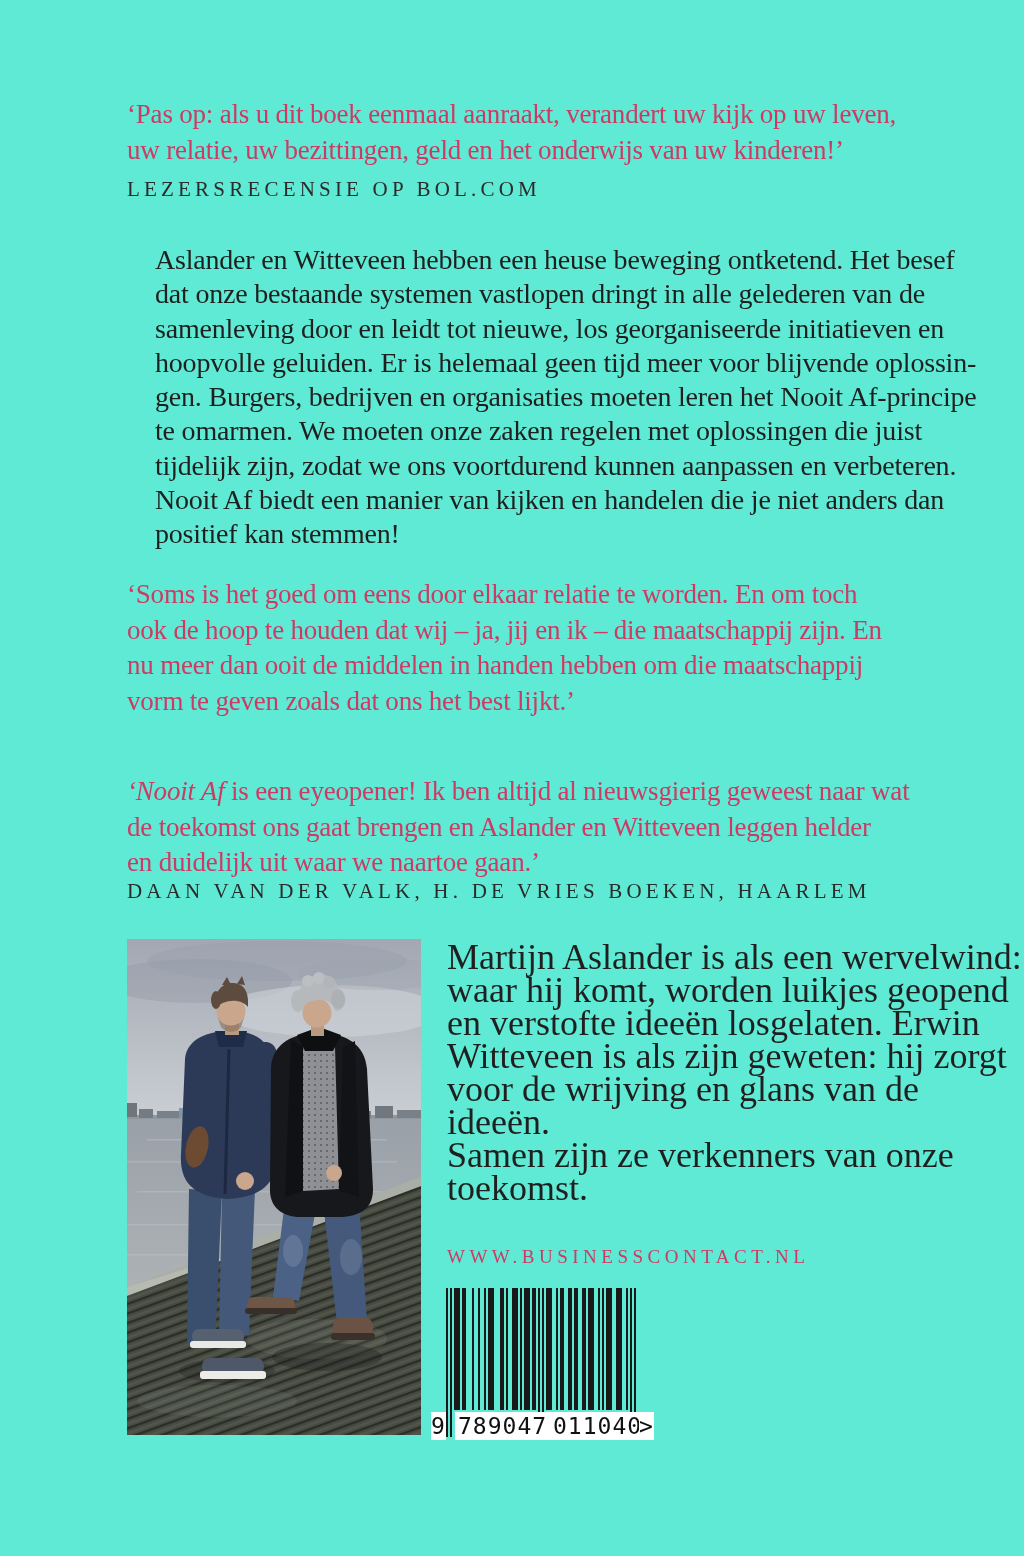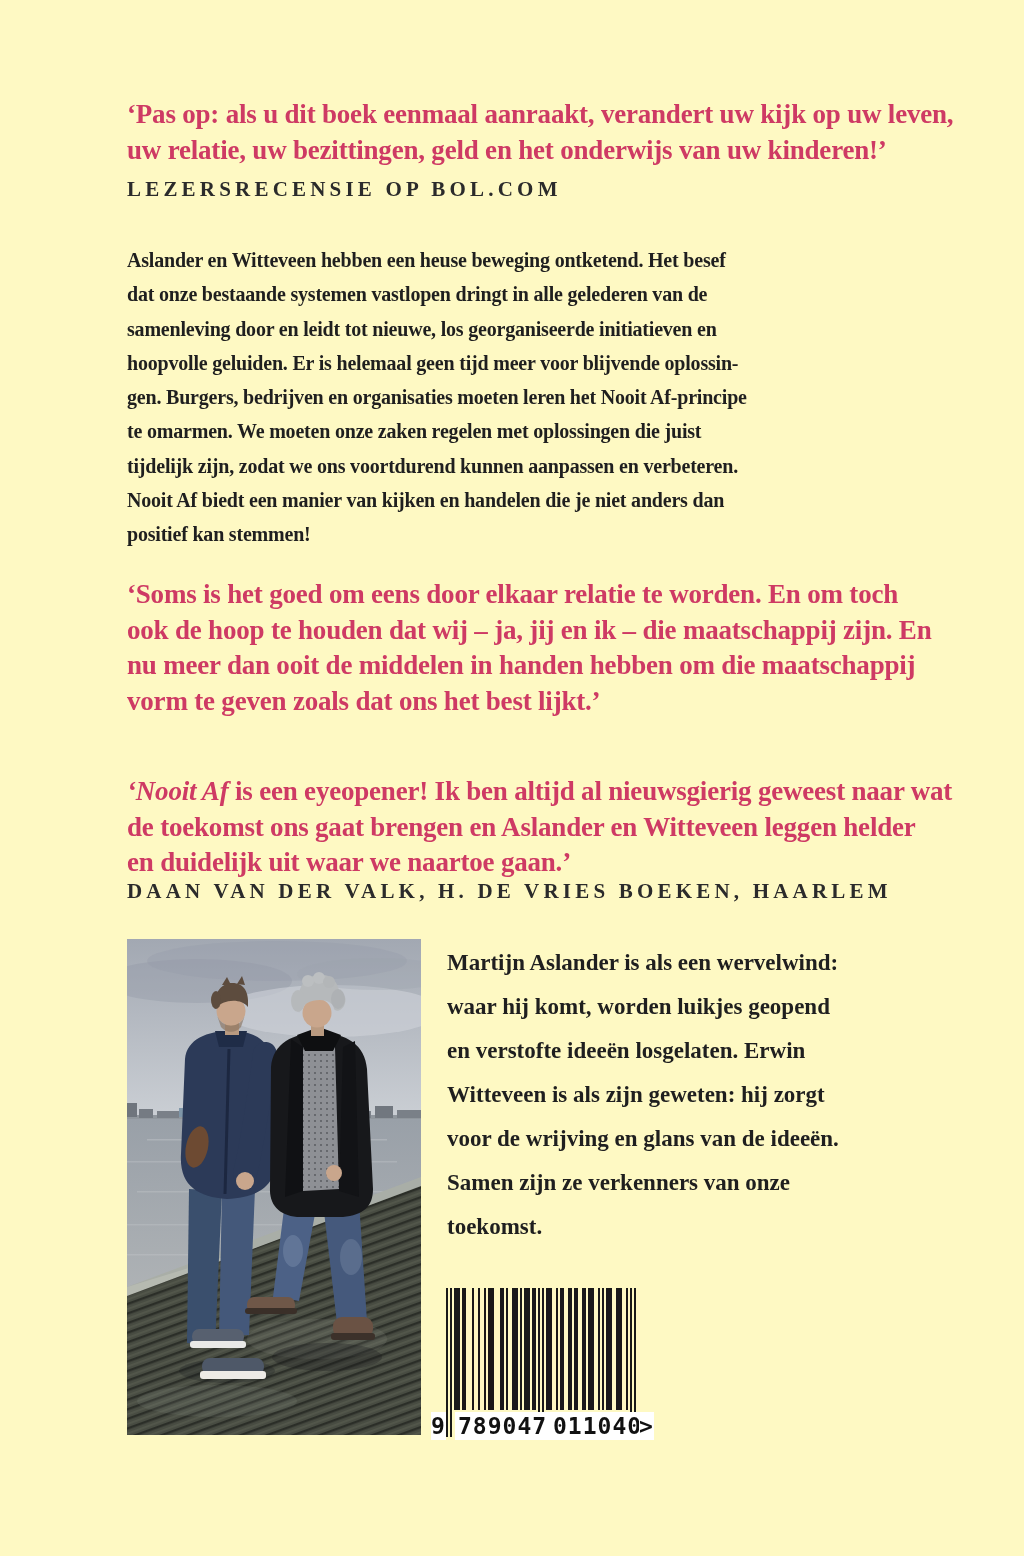--- a/index.html
+++ b/index.html
@@ -1,27 +1,27 @@
 <!DOCTYPE html>
 <html><head>
 <meta charset="utf-8">
 <style>
   html,body{margin:0;padding:0;background:#ffffff;}
   .page{
-    position:relative;width:1024px;height:1556px;background:#fef9c3;overflow:hidden;
-    font-family:"Liberation Serif","DejaVu Serif",serif;color:#212121;font-weight:bold;
+    position:relative;width:1024px;height:1556px;background:#5eead4;overflow:hidden;
+    font-family:"Liberation Serif","DejaVu Serif",serif;color:#212121;
   }
   .abs{position:absolute;left:127px;}
   .pre{white-space:pre-line;}
   .quote{color:#ce3a64;font-size:27px;line-height:35.5px;letter-spacing:-0.2px;}
-  .bodytext{font-size:20px;line-height:34.3px;letter-spacing:-0.2px;color:#1f1f1f;}
+  .bodytext{font-size:28px;line-height:34.3px;letter-spacing:-0.2px;color:#1f1f1f;margin-left:28px;}
   .attr{font-size:21px;letter-spacing:4.2px;color:#2b2b2b;}
   .attr .ital{font-style:italic;}
   .ital{font-style:italic;}
-  .bio{font-size:23px;line-height:44px;color:#1f1f1f;}
+  .bio{font-size:36px;line-height:33px;color:#1f1f1f;}
   .website{color:#ce3a64;font-size:19px;letter-spacing:4.5px;}
   .photo{position:absolute;left:127px;top:939px;width:294px;height:496px;}
   .photo svg{display:block;}
 
   
   .barcode{position:absolute;left:431px;top:1288px;width:224px;height:152px;}
   .bars{position:absolute;left:15px;top:0;display:flex;}
   .bc{width:2px;height:122px;}
   .bc.on{background:#191919;}
   .bc.on.tall{height:149px;}
@@ -176,20 +176,21 @@
   </div>
 
   <div class="bio pre" style="position:absolute;left:447px;top:941px;">Martijn Aslander is als een wervelwind:
 waar hij komt, worden luikjes geopend
 en verstofte ideeën losgelaten. Erwin
 Witteveen is als zijn geweten: hij zorgt
 voor de wrijving en glans van de ideeën.
 Samen zijn ze verkenners van onze
 toekomst.</div>
 
+  <div class="website" style="position:absolute;left:447px;top:1246px;">WWW.BUSINESSCONTACT.NL</div>
 
   <div class="barcode">
     <div class="bars">
         <div class="bc on tall"></div>
         <div class="bc tall"></div>
         <div class="bc on tall"></div>
         <div class="bc"></div>
         <div class="bc on"></div>
         <div class="bc on"></div>
         <div class="bc on"></div>

